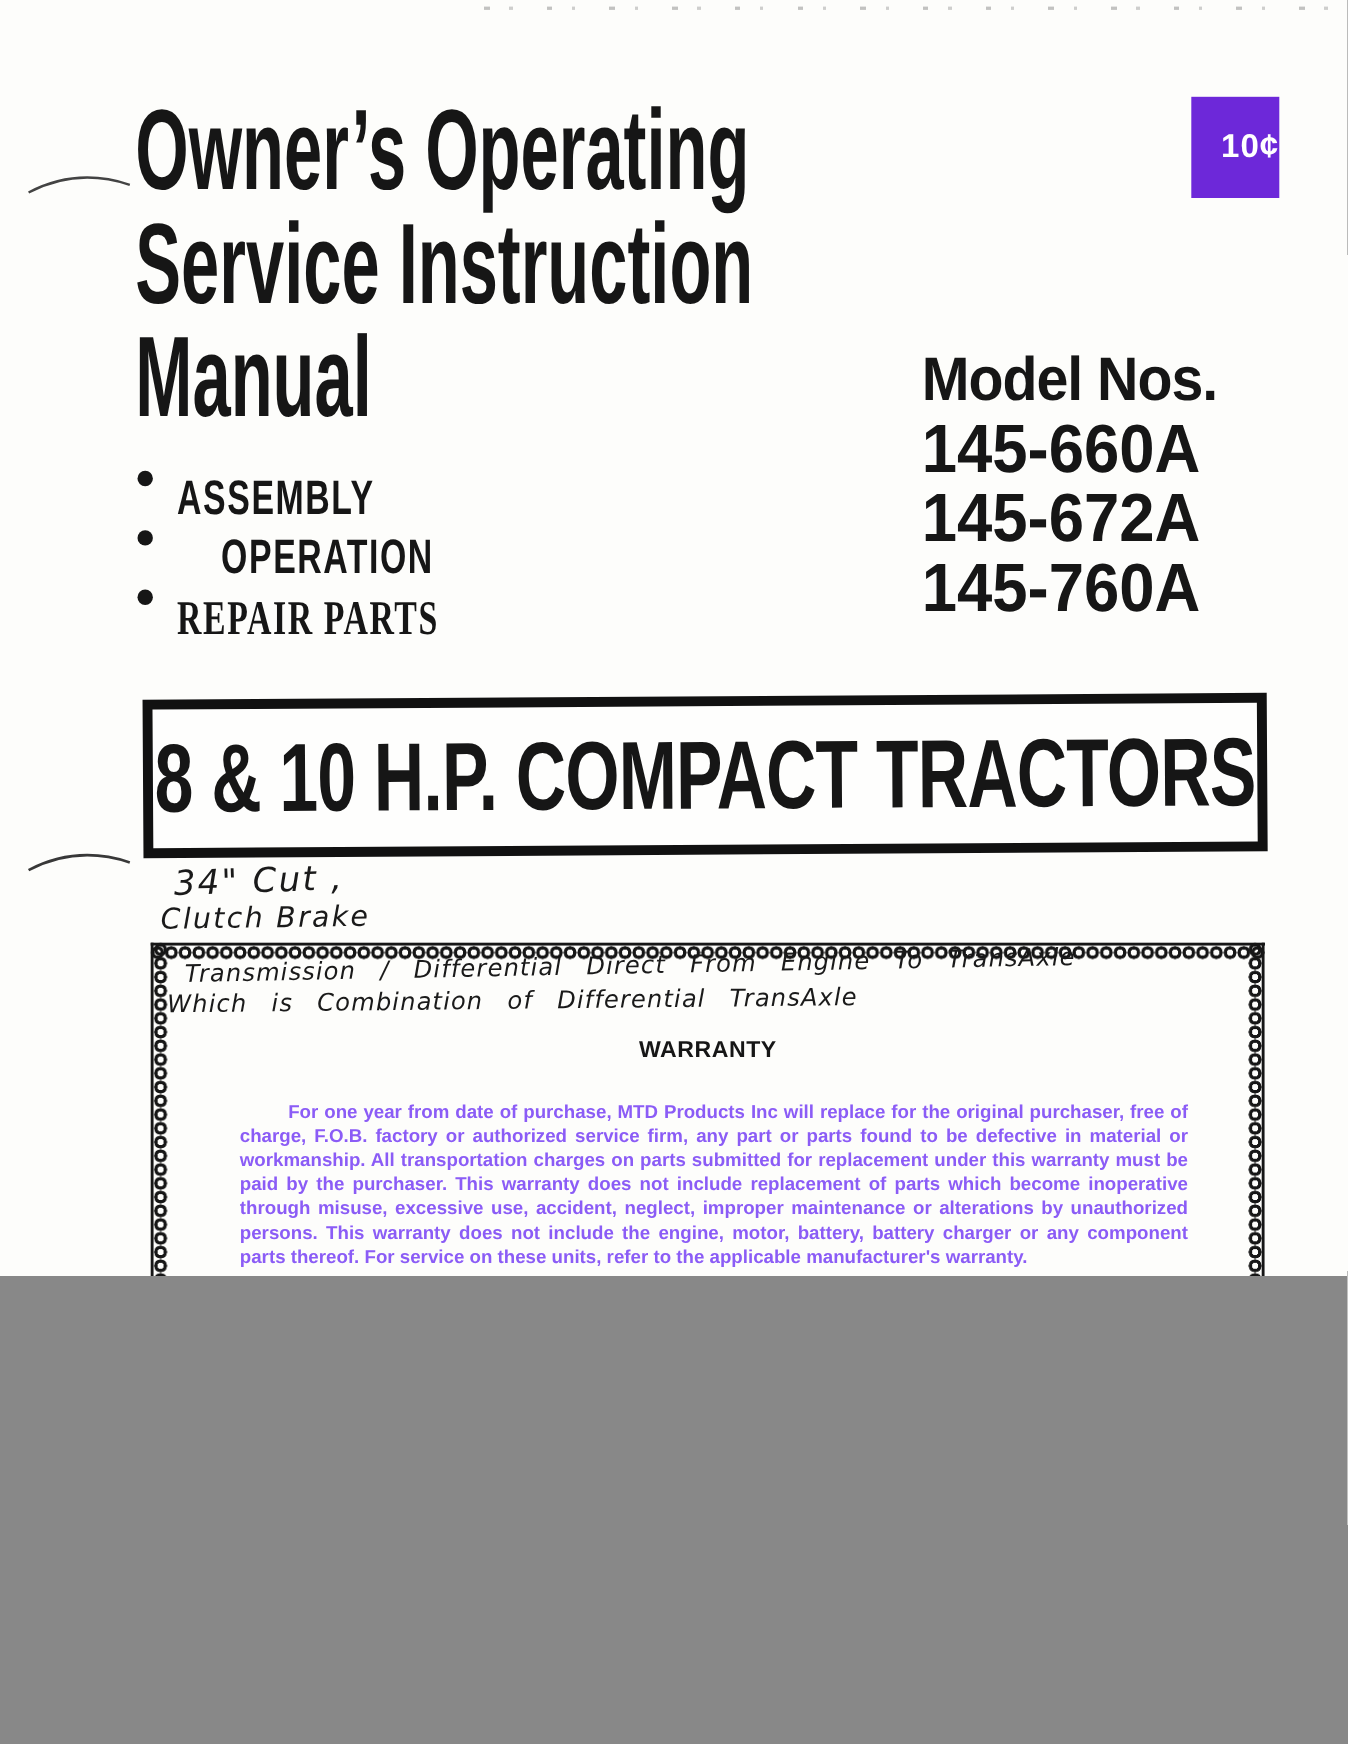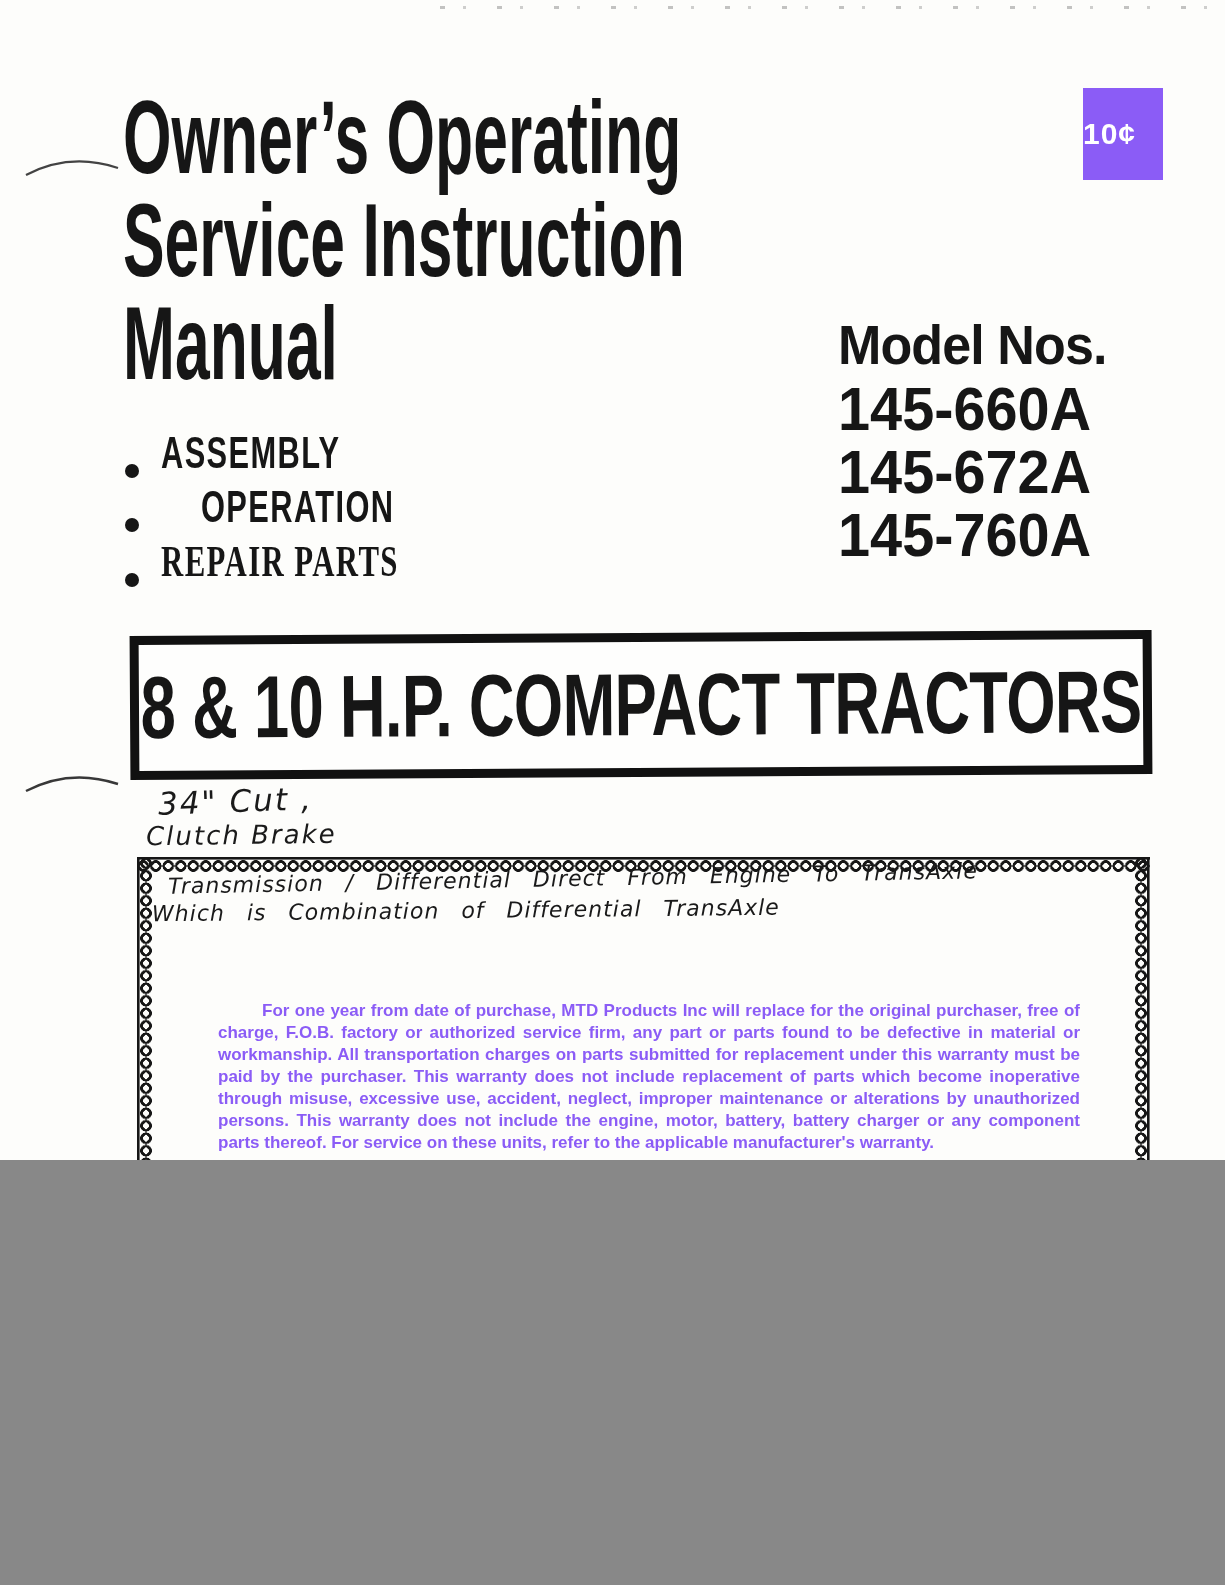--- a/index.html
+++ b/index.html
@@ -22,26 +22,26 @@
   }
   .blue-line { left:127px; top:1571px; width:148px; height:3px; background:#0011cc; }
   .swoosh { width:100px; height:32px; }
 
   
   .title {
     left:123px; top:86px; font-size:104px; line-height:103px; font-weight:bold;
     letter-spacing:0; transform:scaleX(.60); white-space:nowrap;
   }
   .price-badge {
-    left:1083px; top:88px; width:80px; height:92px; background:#8b5cf6; color:#fff;
-    display:flex; align-items:center; justify-content:flex-start;
+    left:1083px; top:88px; width:80px; height:92px; background:#6d28d9; color:#fff;
+    display:flex; align-items:center; justify-content:flex-end;
     font-size:30px; font-weight:bold; letter-spacing:1px;
   }
   .features { left:125px; top:414px; }
-  .feature-row { position:absolute; left:0; white-space:nowrap; display:flex; align-items:flex-end; }
+  .feature-row { position:absolute; left:0; white-space:nowrap; display:flex; align-items:flex-start; }
   .feature-dot { width:14px; height:14px; border-radius:50%; background:#161616; margin-right:22px; flex:0 0 auto; }
   .feature-label { font-size:44px; font-weight:bold; letter-spacing:2px; transform:scaleX(.70); transform-origin:0 50%; white-space:nowrap; }
 
   .models { left:838px; top:312px; transform:scaleX(.93); transform-origin:0 0; }
   .models-heading { font-size:56px; font-weight:bold; letter-spacing:-1px; white-space:nowrap; }
   .model-number { font-size:62px; font-weight:bold; letter-spacing:0px; line-height:62px; margin-top:1px; white-space:nowrap; }
 
   
   .banner-box {
     left:130px; top:633px; width:1004px; height:126px; border:9px solid #111;
@@ -157,20 +157,21 @@
   <div class="abs hand hand-clutch">Clutch Brake</div>
   <div class="abs hand hand-ann1">Transmission / Differential Direct From Engine To TransAxle</div>
   <div class="abs hand hand-ann2">Which is Combination of Differential TransAxle</div>
 
   <div class="abs warranty-box">
     <div class="coil coil-top"></div>
     <div class="coil coil-bottom"></div>
     <div class="coil coil-left"></div>
     <div class="coil coil-right"></div>
 
+    <div class="warranty-heading">WARRANTY</div>
     <p class="warranty-para wp1">For one year from date of purchase, MTD Products Inc will replace for the original purchaser, free of charge, F.O.B. factory or authorized service firm, any part or parts found to be defective in material or workmanship. All transportation charges on parts submitted for replacement under this warranty must be paid by the purchaser. This warranty does not include replacement of parts which become inoperative through misuse, excessive use, accident, neglect, improper maintenance or alterations by unauthorized persons. This warranty does not include the engine, motor, battery, battery charger or any component parts thereof. For service on these units, refer to the applicable manufacturer's warranty.</p>
   </div>
 
   <div class="abs footer-company">MTD PRODUCTS INC</div>
   <div class="abs footer-sep">•</div>
   <div class="abs footer-address">5389 WEST 130th STREET   •   P. O. BOX 2741  CLEVELAND OHIO  44111</div>
   <div class="abs footer-printed">PRINTED IN U.S.A.</div>
   <div class="abs footer-form">FORM NO. 770-5651</div>
 
   <div class="abs blue-line"></div>

